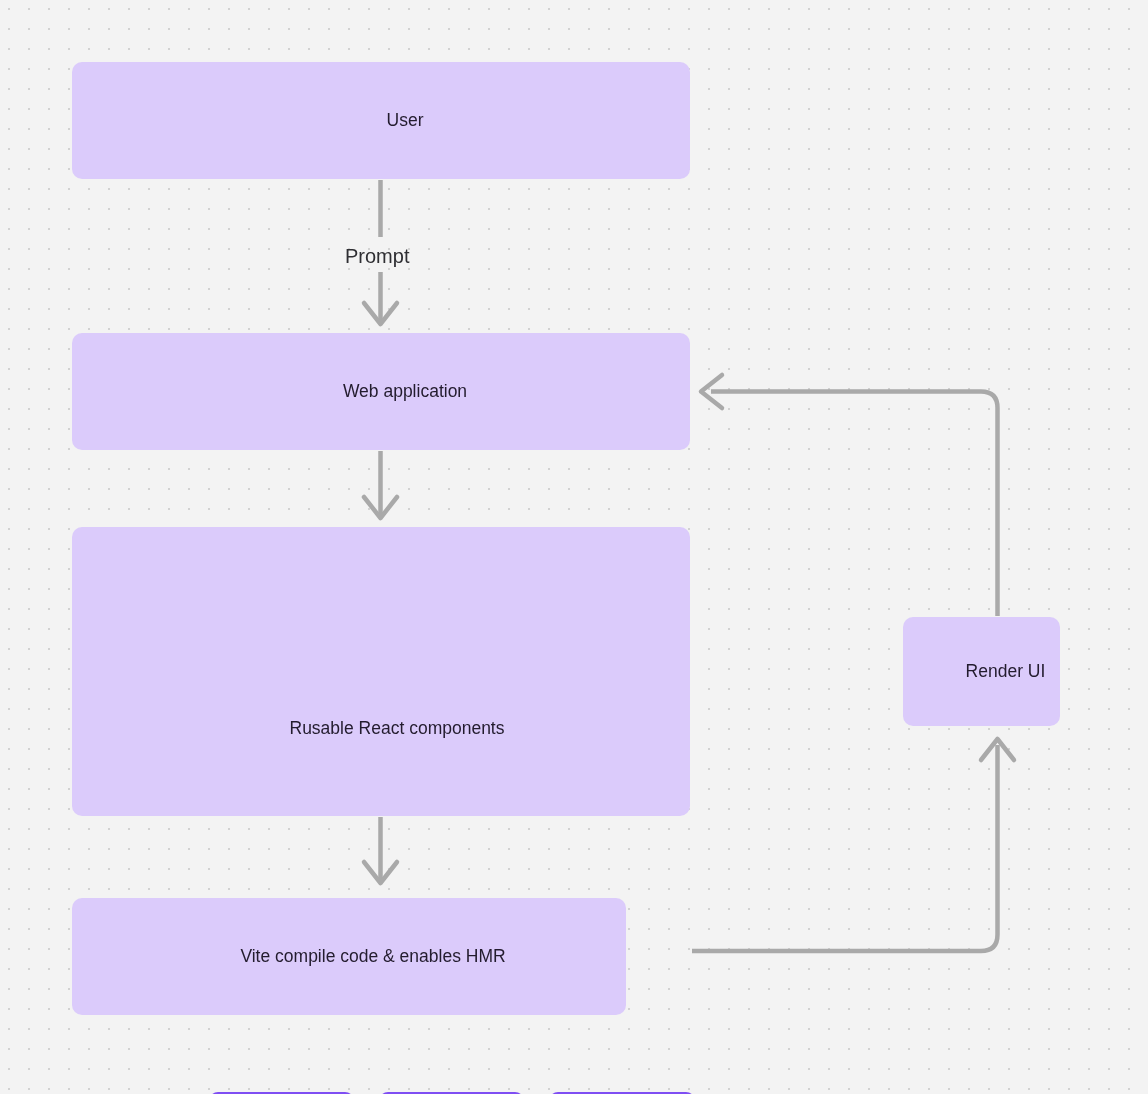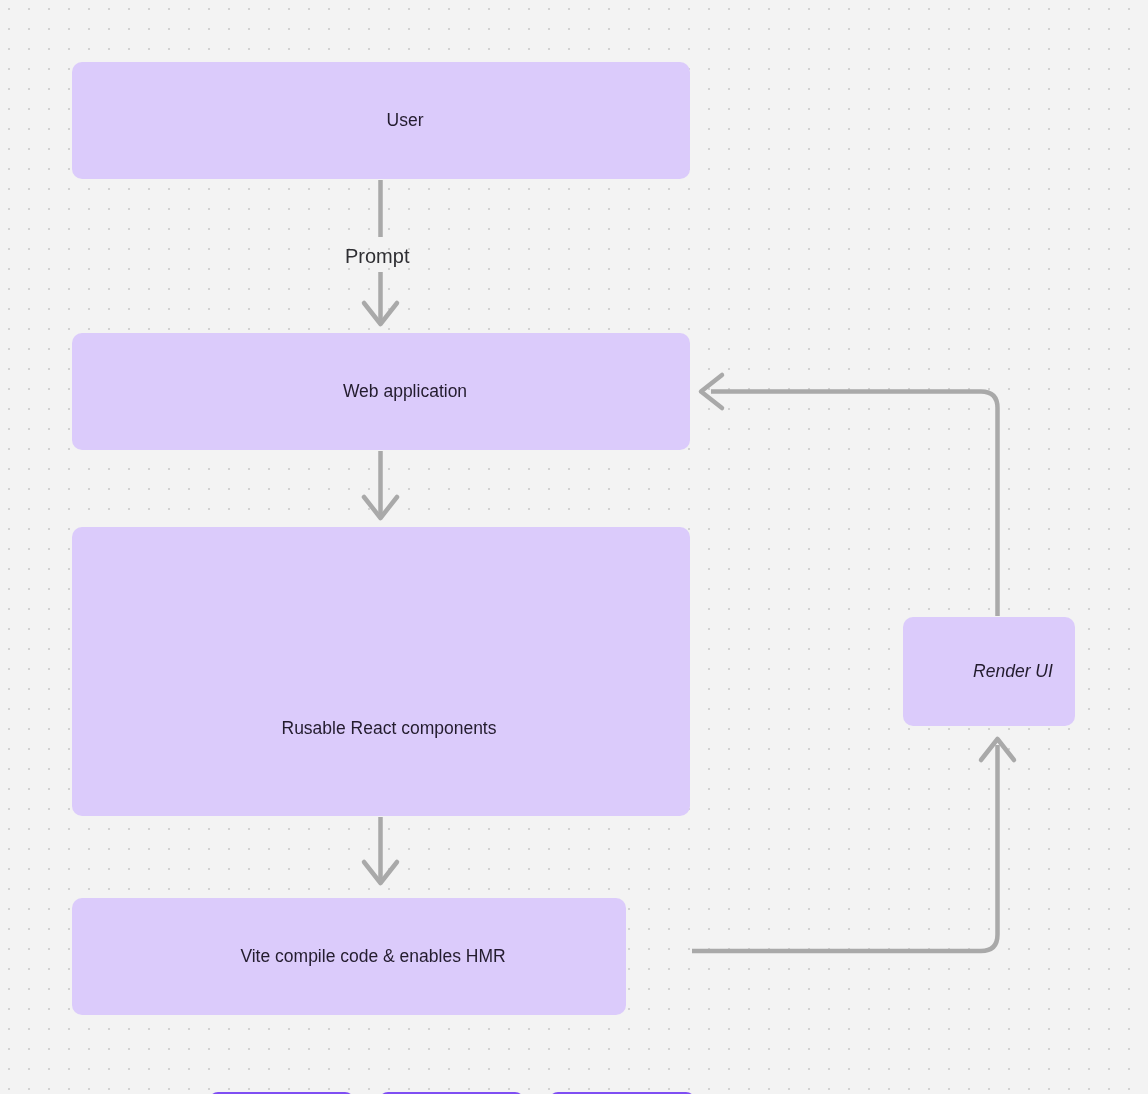--- a/index.html
+++ b/index.html
@@ -49,29 +49,29 @@
     line-height: 1.5;
     border-radius: 9px;
   }
 
   
   #node-user          { left: 72px;  top: 62px;  width: 618px; height: 117px; }
   #node-web-app       { left: 72px;  top: 333px; width: 618px; height: 117px; align-items: center; }
   #node-components    { left: 72px;  top: 527px; width: 618px; height: 289px;
                         align-items: flex-start; justify-content: flex-start; }
   #node-vite          { left: 72px;  top: 898px; width: 554px; height: 117px; }
-  #node-render-ui     { left: 903px; top: 617px; width: 172px; height: 109px; font-style: italic; }
+  #node-render-ui     { left: 903px; top: 617px; width: 157px; height: 109px; }
 
   #node-html          { left: 137px; top: 565px; width: 145px; height: 107px; }
   #node-css           { left: 307px; top: 565px; width: 145px; height: 107px; }
   #node-js            { left: 477px; top: 565px; width: 146px; height: 107px; }
 
   #components-caption {
     position: absolute;
-    left: 8px;
+    left: 16px;
     top: 190px;
     width: 618px;
     text-align: center;
     font-size: 17.5px;
     color: #231c2e;
   }
 
   .edge-label {
     position: absolute;
     font-size: 20px;

